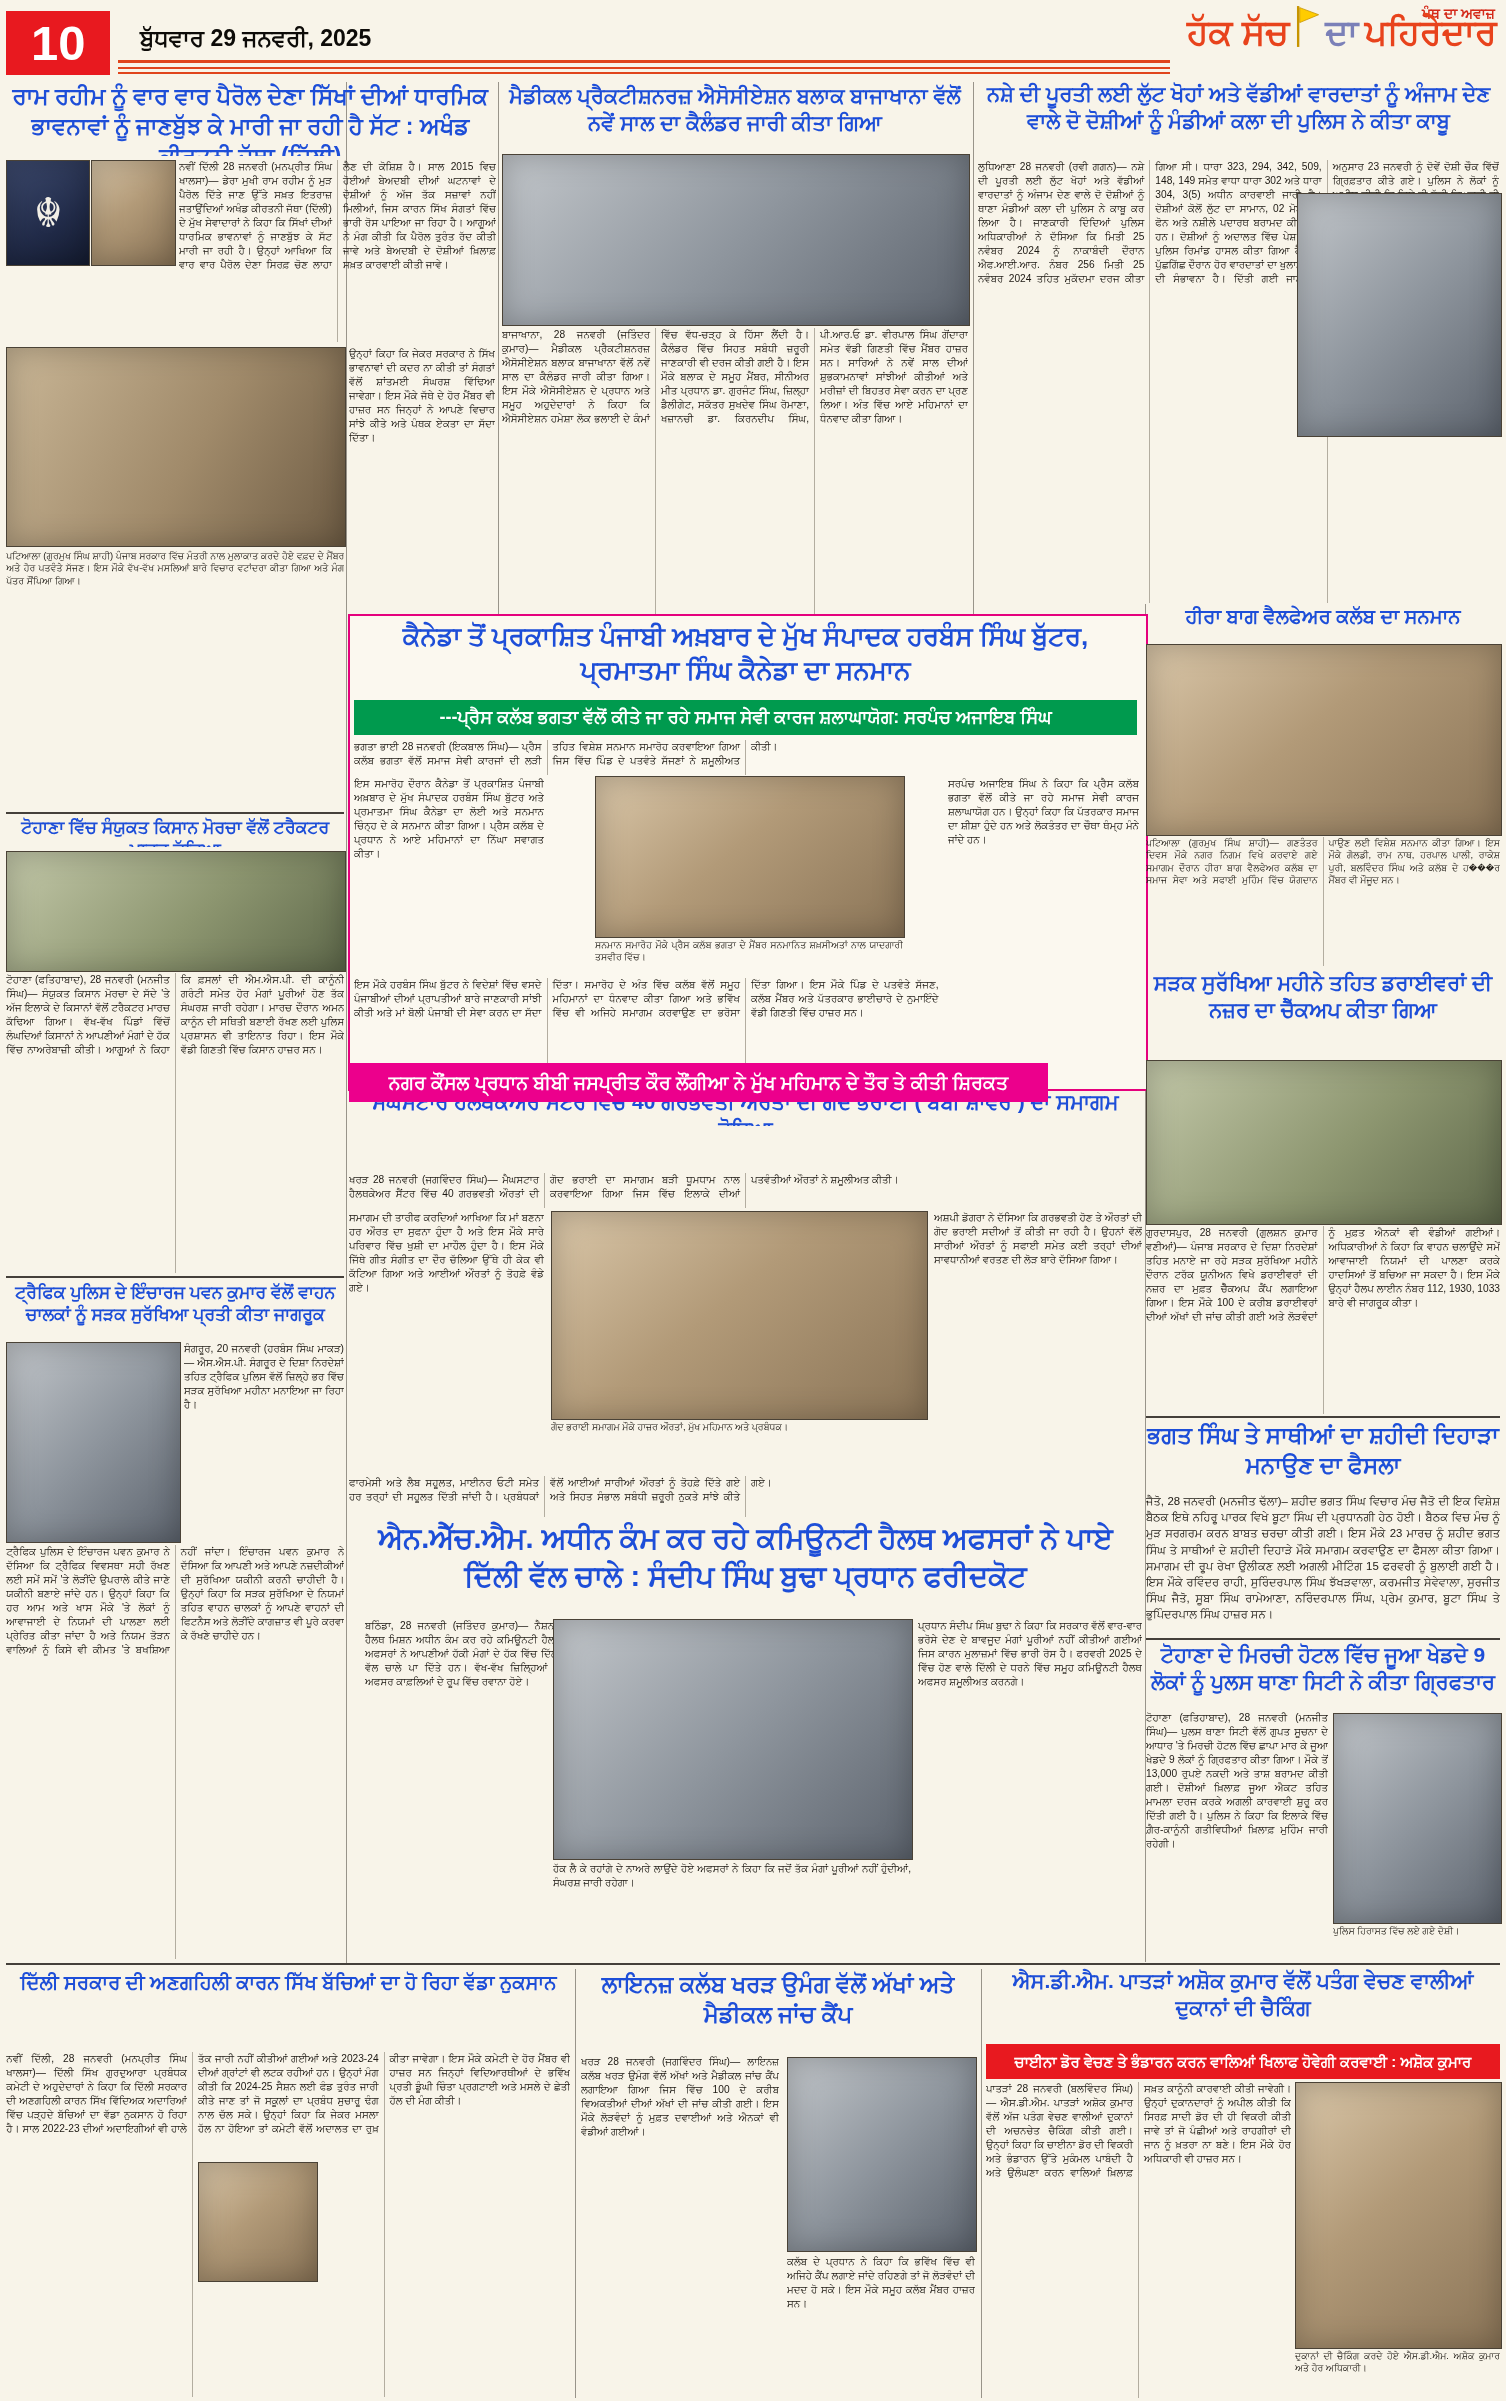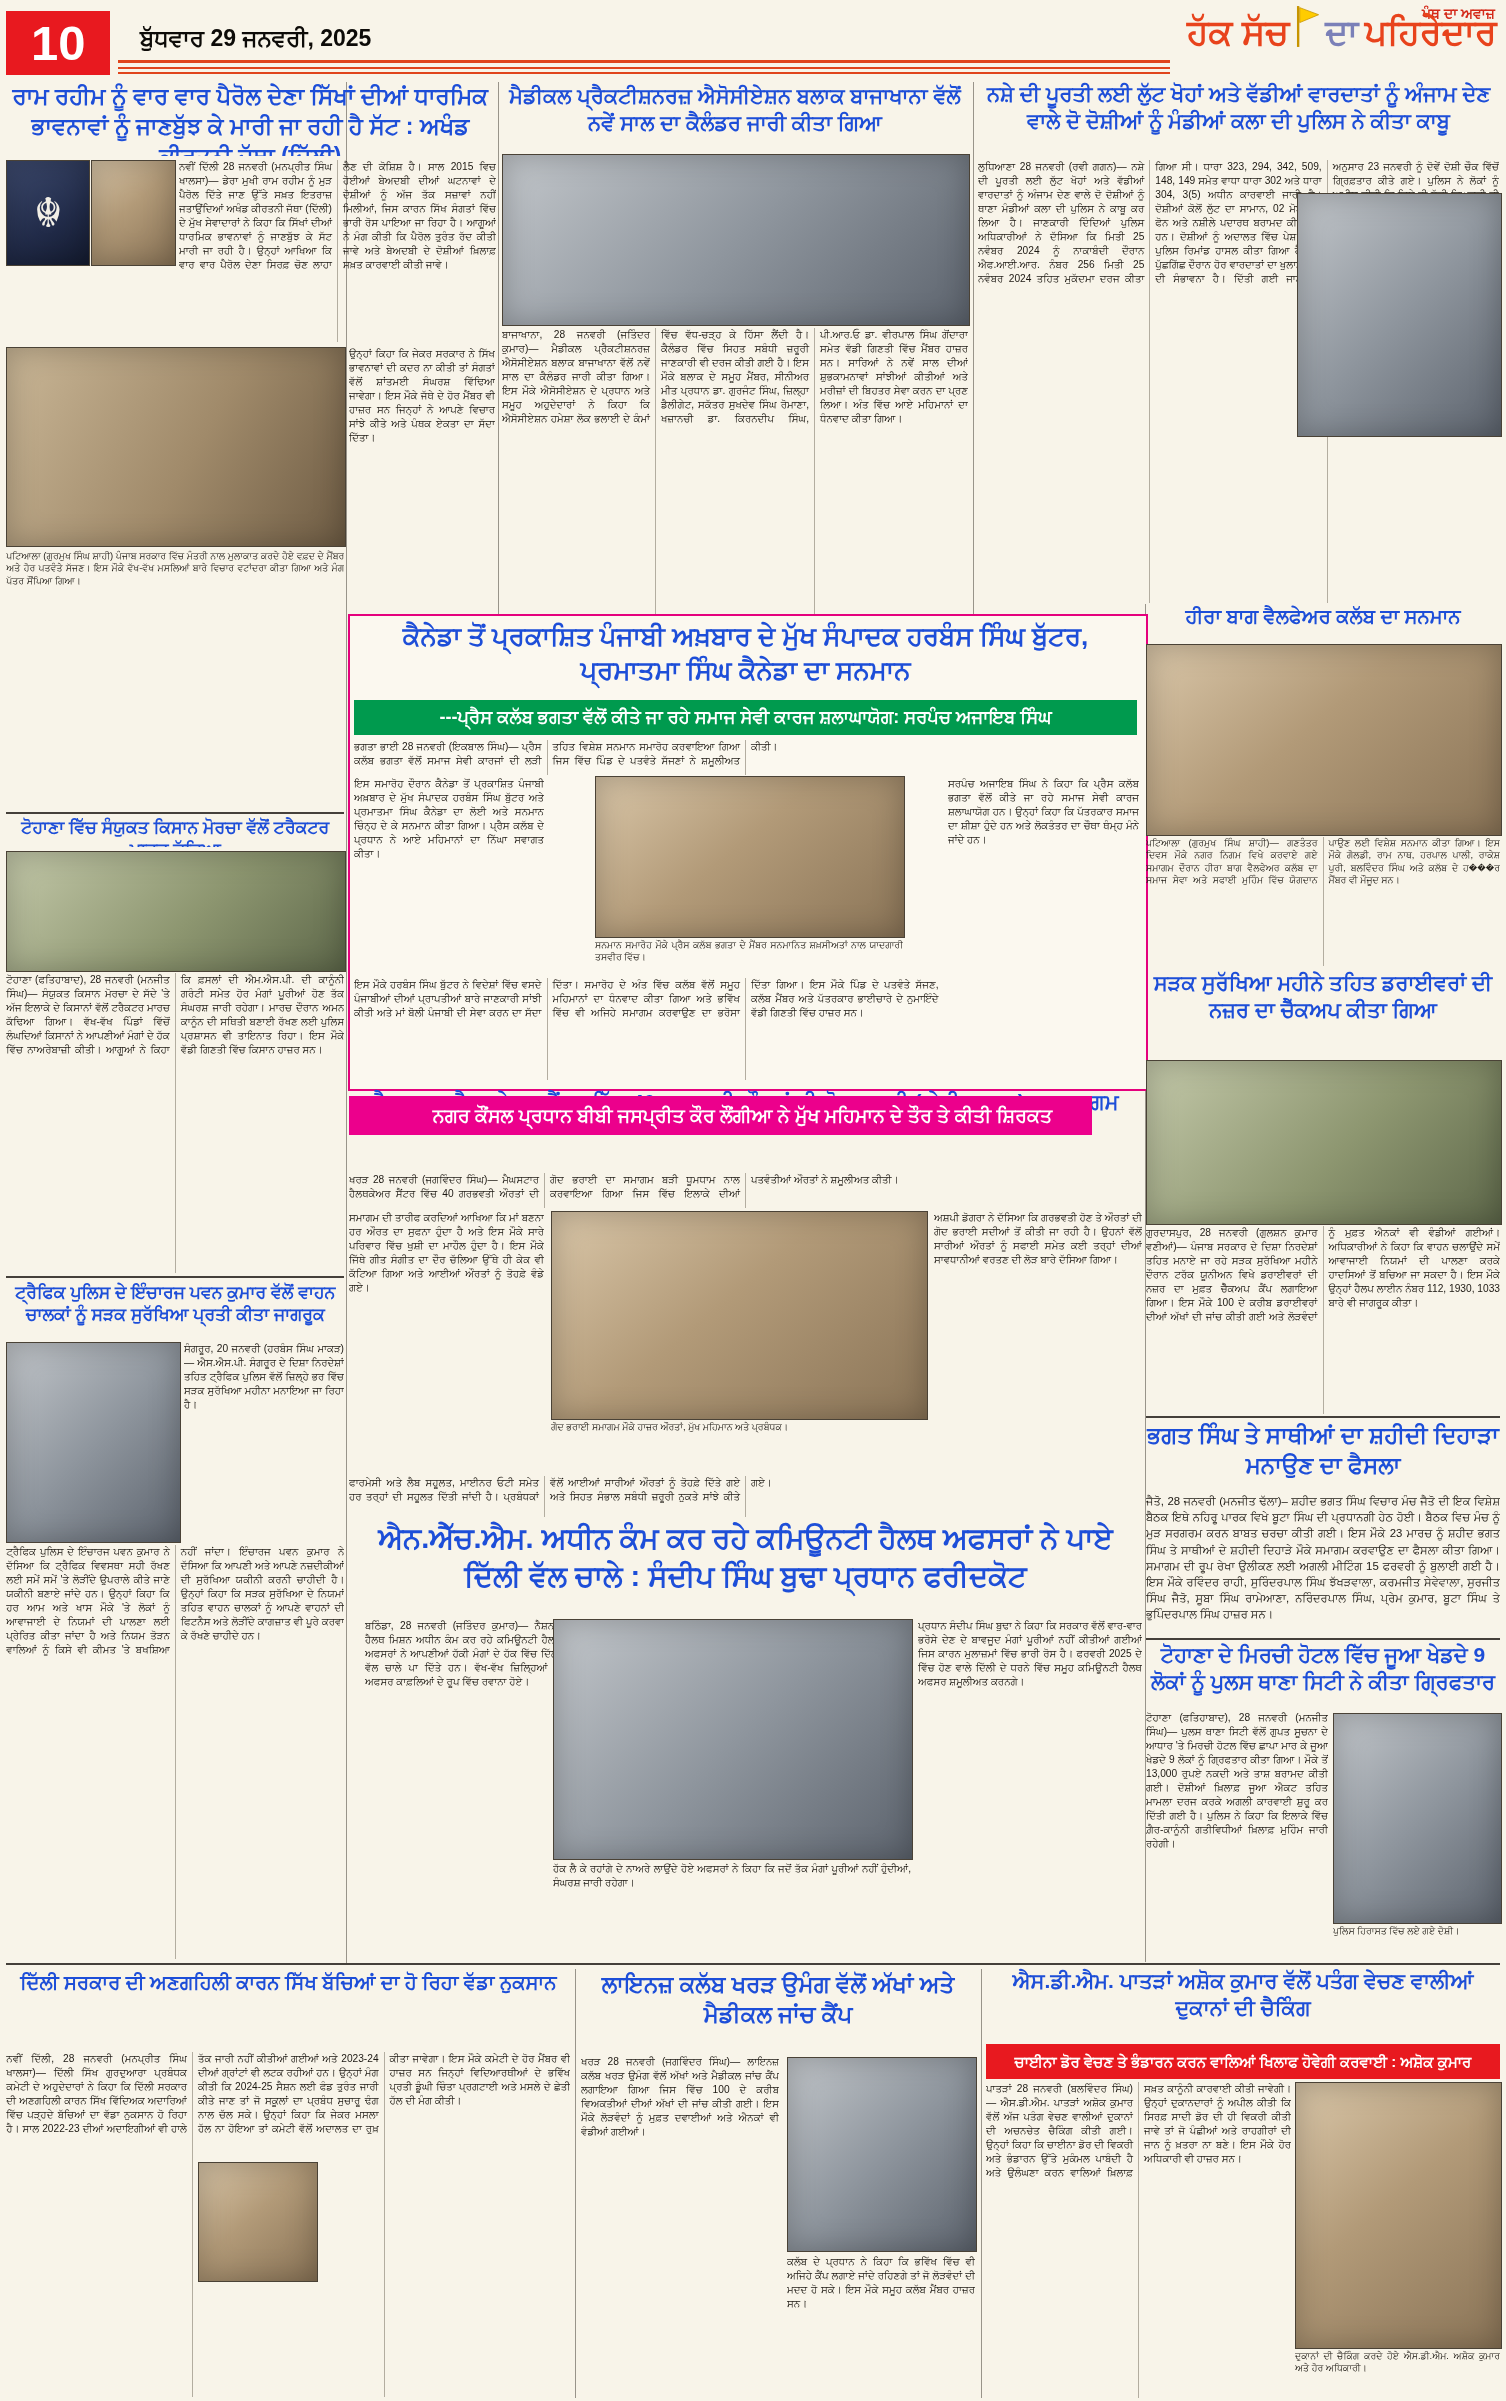--- a/index.html
+++ b/index.html
@@ -123,21 +123,21 @@
   <div class="abs head h22" style="left:6.3px;top:816px;width:338px;height:31px;">ਟੋਹਾਣਾ ਵਿੱਚ ਸੰਯੁਕਤ ਕਿਸਾਨ ਮੋਰਚਾ ਵੱਲੋਂ ਟਰੈਕਟਰ ਮਾਰਚ ਕੱਢਿਆ</div>
   <div class="abs ph ph-green" style="left:6.3px;top:851px;width:338px;height:119px;"></div>
   <div class="abs bt cols2" style="left:6.3px;top:973px;width:338px;height:300px;">ਟੋਹਾਣਾ (ਫਤਿਹਾਬਾਦ), 28 ਜਨਵਰੀ (ਮਨਜੀਤ ਸਿੰਘ)— ਸੰਯੁਕਤ ਕਿਸਾਨ ਮੋਰਚਾ ਦੇ ਸੱਦੇ 'ਤੇ ਅੱਜ ਇਲਾਕੇ ਦੇ ਕਿਸਾਨਾਂ ਵੱਲੋਂ ਟਰੈਕਟਰ ਮਾਰਚ ਕੱਢਿਆ ਗਿਆ। ਵੱਖ-ਵੱਖ ਪਿੰਡਾਂ ਵਿੱਚੋਂ ਲੰਘਦਿਆਂ ਕਿਸਾਨਾਂ ਨੇ ਆਪਣੀਆਂ ਮੰਗਾਂ ਦੇ ਹੱਕ ਵਿੱਚ ਨਾਅਰੇਬਾਜ਼ੀ ਕੀਤੀ। ਆਗੂਆਂ ਨੇ ਕਿਹਾ ਕਿ ਫ਼ਸਲਾਂ ਦੀ ਐਮ.ਐਸ.ਪੀ. ਦੀ ਕਾਨੂੰਨੀ ਗਰੰਟੀ ਸਮੇਤ ਹੋਰ ਮੰਗਾਂ ਪੂਰੀਆਂ ਹੋਣ ਤੱਕ ਸੰਘਰਸ਼ ਜਾਰੀ ਰਹੇਗਾ। ਮਾਰਚ ਦੌਰਾਨ ਅਮਨ ਕਾਨੂੰਨ ਦੀ ਸਥਿਤੀ ਬਣਾਈ ਰੱਖਣ ਲਈ ਪੁਲਿਸ ਪ੍ਰਸ਼ਾਸਨ ਵੀ ਤਾਇਨਾਤ ਰਿਹਾ। ਇਸ ਮੌਕੇ ਵੱਡੀ ਗਿਣਤੀ ਵਿੱਚ ਕਿਸਾਨ ਹਾਜ਼ਰ ਸਨ।</div>
 
   <div class="abs head h22" style="left:6.3px;top:1281px;width:338px;height:58px;">ਟ੍ਰੈਫਿਕ ਪੁਲਿਸ ਦੇ ਇੰਚਾਰਜ ਪਵਨ ਕੁਮਾਰ ਵੱਲੋਂ ਵਾਹਨ ਚਾਲਕਾਂ ਨੂੰ ਸੜਕ ਸੁਰੱਖਿਆ ਪ੍ਰਤੀ ਕੀਤਾ ਜਾਗਰੂਕ</div>
   <div class="abs ph ph-cool" style="left:6.3px;top:1342px;width:173px;height:199px;"></div>
   <div class="abs bt" style="left:184px;top:1342px;width:160px;height:199px;">ਸੰਗਰੂਰ, 20 ਜਨਵਰੀ (ਹਰਬੰਸ ਸਿੰਘ ਮਾਕੜ)— ਐਸ.ਐਸ.ਪੀ. ਸੰਗਰੂਰ ਦੇ ਦਿਸ਼ਾ ਨਿਰਦੇਸ਼ਾਂ ਤਹਿਤ ਟ੍ਰੈਫਿਕ ਪੁਲਿਸ ਵੱਲੋਂ ਜ਼ਿਲ੍ਹੇ ਭਰ ਵਿੱਚ ਸੜਕ ਸੁਰੱਖਿਆ ਮਹੀਨਾ ਮਨਾਇਆ ਜਾ ਰਿਹਾ ਹੈ।</div>
   <div class="abs bt cols2" style="left:6.3px;top:1545px;width:338px;height:414px;">ਟ੍ਰੈਫਿਕ ਪੁਲਿਸ ਦੇ ਇੰਚਾਰਜ ਪਵਨ ਕੁਮਾਰ ਨੇ ਦੱਸਿਆ ਕਿ ਟ੍ਰੈਫਿਕ ਵਿਵਸਥਾ ਸਹੀ ਰੱਖਣ ਲਈ ਸਮੇਂ ਸਮੇਂ 'ਤੇ ਲੋੜੀਂਦੇ ਉਪਰਾਲੇ ਕੀਤੇ ਜਾਣੇ ਯਕੀਨੀ ਬਣਾਏ ਜਾਂਦੇ ਹਨ। ਉਨ੍ਹਾਂ ਕਿਹਾ ਕਿ ਹਰ ਆਮ ਅਤੇ ਖਾਸ ਮੌਕੇ 'ਤੇ ਲੋਕਾਂ ਨੂੰ ਆਵਾਜਾਈ ਦੇ ਨਿਯਮਾਂ ਦੀ ਪਾਲਣਾ ਲਈ ਪ੍ਰੇਰਿਤ ਕੀਤਾ ਜਾਂਦਾ ਹੈ ਅਤੇ ਨਿਯਮ ਤੋੜਨ ਵਾਲਿਆਂ ਨੂੰ ਕਿਸੇ ਵੀ ਕੀਮਤ 'ਤੇ ਬਖਸ਼ਿਆ ਨਹੀਂ ਜਾਂਦਾ। ਇੰਚਾਰਜ ਪਵਨ ਕੁਮਾਰ ਨੇ ਦੱਸਿਆ ਕਿ ਆਪਣੀ ਅਤੇ ਆਪਣੇ ਨਜ਼ਦੀਕੀਆਂ ਦੀ ਸੁਰੱਖਿਆ ਯਕੀਨੀ ਕਰਨੀ ਚਾਹੀਦੀ ਹੈ। ਉਨ੍ਹਾਂ ਕਿਹਾ ਕਿ ਸੜਕ ਸੁਰੱਖਿਆ ਦੇ ਨਿਯਮਾਂ ਤਹਿਤ ਵਾਹਨ ਚਾਲਕਾਂ ਨੂੰ ਆਪਣੇ ਵਾਹਨਾਂ ਦੀ ਫਿਟਨੈਸ ਅਤੇ ਲੋੜੀਂਦੇ ਕਾਗਜ਼ਾਤ ਵੀ ਪੂਰੇ ਕਰਵਾ ਕੇ ਰੱਖਣੇ ਚਾਹੀਦੇ ਹਨ।</div>
 
   <div class="abs head h27" style="left:349px;top:1088px;width:793px;height:38px;">ਮੈਘਸਟਾਰ ਹੈਲਥਕੇਅਰ ਸੈਂਟਰ ਵਿੱਚ 40 ਗਰਭਵਤੀ ਔਰਤਾਂ ਦੀ ਗੋਦ ਭਰਾਈ ( ਬੇਬੀ ਸ਼ਾਵਰ ) ਦਾ ਸਮਾਗਮ ਹੋਇਆ</div>
-  <div class="abs strip pinkstrip" style="left:349px;top:1096px;width:699px;height:39px;padding-left:44px;">ਨਗਰ ਕੌਂਸਲ ਪ੍ਰਧਾਨ ਬੀਬੀ ਜਸਪ੍ਰੀਤ ਕੌਰ ਲੌਂਗੀਆ ਨੇ ਮੁੱਖ ਮਹਿਮਾਨ ਦੇ ਤੌਰ ਤੇ ਕੀਤੀ ਸ਼ਿਰਕਤ</div>
+  <div class="abs strip pinkstrip" style="left:349px;top:1063px;width:699px;height:39px;">ਨਗਰ ਕੌਂਸਲ ਪ੍ਰਧਾਨ ਬੀਬੀ ਜਸਪ੍ਰੀਤ ਕੌਰ ਲੌਂਗੀਆ ਨੇ ਮੁੱਖ ਮਹਿਮਾਨ ਦੇ ਤੌਰ ਤੇ ਕੀਤੀ ਸ਼ਿਰਕਤ</div>
   <div class="abs bt cols4" style="left:349px;top:1173px;width:793px;height:35px;">ਖਰੜ 28 ਜਨਵਰੀ (ਜਗਵਿੰਦਰ ਸਿੰਘ)— ਮੈਘਸਟਾਰ ਹੈਲਥਕੇਅਰ ਸੈਂਟਰ ਵਿੱਚ 40 ਗਰਭਵਤੀ ਔਰਤਾਂ ਦੀ ਗੋਦ ਭਰਾਈ ਦਾ ਸਮਾਗਮ ਬੜੀ ਧੂਮਧਾਮ ਨਾਲ ਕਰਵਾਇਆ ਗਿਆ ਜਿਸ ਵਿੱਚ ਇਲਾਕੇ ਦੀਆਂ ਪਤਵੰਤੀਆਂ ਔਰਤਾਂ ਨੇ ਸ਼ਮੂਲੀਅਤ ਕੀਤੀ।</div>
   <div class="abs bt" style="left:349px;top:1211px;width:195px;height:262px;">ਸਮਾਗਮ ਦੀ ਤਾਰੀਫ ਕਰਦਿਆਂ ਆਖਿਆ ਕਿ ਮਾਂ ਬਣਨਾ ਹਰ ਔਰਤ ਦਾ ਸੁਫਨਾ ਹੁੰਦਾ ਹੈ ਅਤੇ ਇਸ ਮੌਕੇ ਸਾਰੇ ਪਰਿਵਾਰ ਵਿੱਚ ਖੁਸ਼ੀ ਦਾ ਮਾਹੌਲ ਹੁੰਦਾ ਹੈ। ਇਸ ਮੌਕੇ ਜਿੱਥੇ ਗੀਤ ਸੰਗੀਤ ਦਾ ਦੌਰ ਚੱਲਿਆ ਉੱਥੇ ਹੀ ਕੇਕ ਵੀ ਕੱਟਿਆ ਗਿਆ ਅਤੇ ਆਈਆਂ ਔਰਤਾਂ ਨੂੰ ਤੋਹਫ਼ੇ ਵੰਡੇ ਗਏ।</div>
   <div class="abs ph ph-warm" style="left:551px;top:1211px;width:375px;height:207px;"></div>
   <div class="abs cap" style="left:551px;top:1421px;width:375px;height:33px;">ਗੋਦ ਭਰਾਈ ਸਮਾਗਮ ਮੌਕੇ ਹਾਜ਼ਰ ਔਰਤਾਂ, ਮੁੱਖ ਮਹਿਮਾਨ ਅਤੇ ਪ੍ਰਬੰਧਕ।</div>
   <div class="abs bt" style="left:934px;top:1211px;width:208px;height:262px;">ਅਸ਼ਪੀ ਡੋਗਰਾ ਨੇ ਦੱਸਿਆ ਕਿ ਗਰਭਵਤੀ ਹੋਣ ਤੇ ਔਰਤਾਂ ਦੀ ਗੋਦ ਭਰਾਈ ਸਦੀਆਂ ਤੋਂ ਕੀਤੀ ਜਾ ਰਹੀ ਹੈ। ਉਹਨਾਂ ਵੱਲੋਂ ਸਾਰੀਆਂ ਔਰਤਾਂ ਨੂੰ ਸਫਾਈ ਸਮੇਤ ਕਈ ਤਰ੍ਹਾਂ ਦੀਆਂ ਸਾਵਧਾਨੀਆਂ ਵਰਤਣ ਦੀ ਲੋੜ ਬਾਰੇ ਦੱਸਿਆ ਗਿਆ।</div>
   <div class="abs bt cols4" style="left:349px;top:1476px;width:793px;height:41px;">ਫਾਰਮੇਸੀ ਅਤੇ ਲੈਬ ਸਹੂਲਤ, ਮਾਈਨਰ ਓਟੀ ਸਮੇਤ ਹਰ ਤਰ੍ਹਾਂ ਦੀ ਸਹੂਲਤ ਦਿੱਤੀ ਜਾਂਦੀ ਹੈ। ਪ੍ਰਬੰਧਕਾਂ ਵੱਲੋਂ ਆਈਆਂ ਸਾਰੀਆਂ ਔਰਤਾਂ ਨੂੰ ਤੋਹਫ਼ੇ ਦਿੱਤੇ ਗਏ ਅਤੇ ਸਿਹਤ ਸੰਭਾਲ ਸਬੰਧੀ ਜ਼ਰੂਰੀ ਨੁਕਤੇ ਸਾਂਝੇ ਕੀਤੇ ਗਏ।</div>
 
   <div class="abs head h37" style="left:349px;top:1520px;width:793px;height:96px;">ਐਨ.ਐੱਚ.ਐਮ. ਅਧੀਨ ਕੰਮ ਕਰ ਰਹੇ ਕਮਿਊਨਟੀ ਹੈਲਥ ਅਫਸਰਾਂ ਨੇ ਪਾਏ ਦਿੱਲੀ ਵੱਲ ਚਾਲੇ : ਸੰਦੀਪ ਸਿੰਘ ਬੁਢਾ ਪ੍ਰਧਾਨ ਫਰੀਦਕੋਟ</div>
   <div class="abs bt" style="left:349px;top:1619px;width:196px;height:344px;margin-left:16px;">ਬਠਿੰਡਾ, 28 ਜਨਵਰੀ (ਜਤਿੰਦਰ ਕੁਮਾਰ)— ਨੈਸ਼ਨਲ ਹੈਲਥ ਮਿਸ਼ਨ ਅਧੀਨ ਕੰਮ ਕਰ ਰਹੇ ਕਮਿਊਨਟੀ ਹੈਲਥ ਅਫਸਰਾਂ ਨੇ ਆਪਣੀਆਂ ਹੱਕੀ ਮੰਗਾਂ ਦੇ ਹੱਕ ਵਿੱਚ ਦਿੱਲੀ ਵੱਲ ਚਾਲੇ ਪਾ ਦਿੱਤੇ ਹਨ। ਵੱਖ-ਵੱਖ ਜ਼ਿਲ੍ਹਿਆਂ ਤੋਂ ਅਫਸਰ ਕਾਫ਼ਲਿਆਂ ਦੇ ਰੂਪ ਵਿੱਚ ਰਵਾਨਾ ਹੋਏ।</div>
   <div class="abs ph ph-cool" style="left:553px;top:1619px;width:358px;height:239px;"></div>

